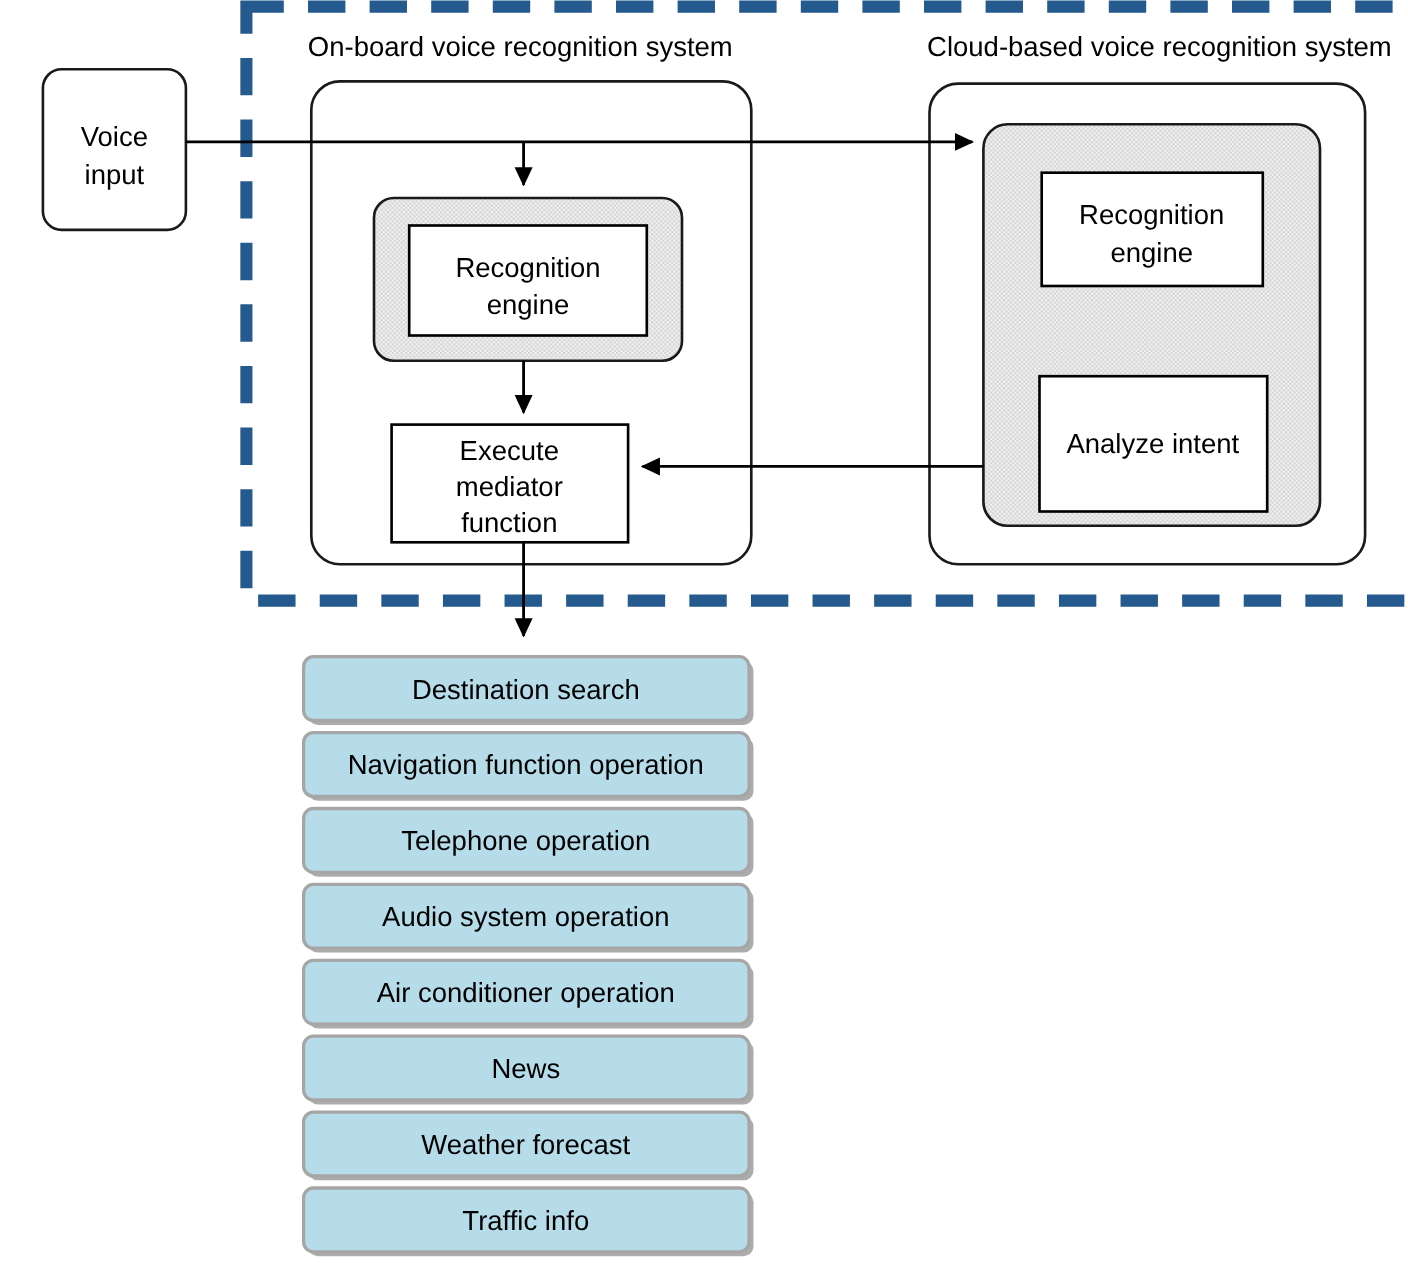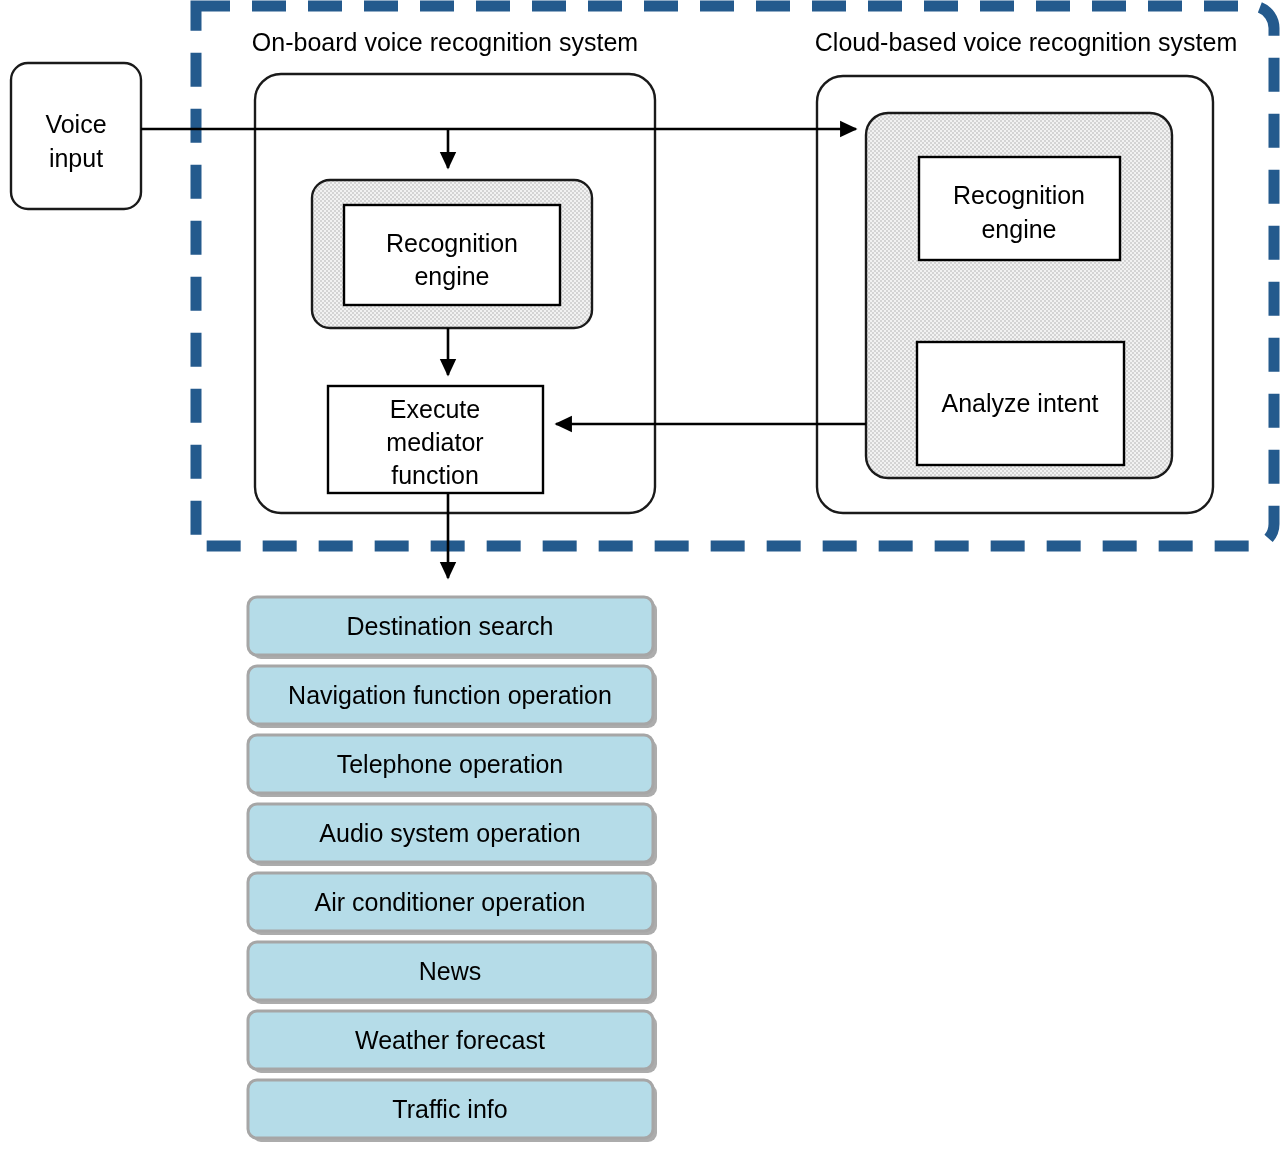--- a/index.html
+++ b/index.html
@@ -10,20 +10,21 @@
   body {
     width: 1280px;
     height: 1158px;
     font-family: "Liberation Sans", sans-serif;
     overflow: hidden;
   }
   #diagram-root {
     position: relative;
     width: 1053px;
     height: 1158px;
+    margin-left: 28px;
   }
   svg.canvas {
     position: absolute;
     top: 0;
     left: 0;
     width: 1280px;
     height: 1158px;
     display: block;
   }
   .grp-title {

